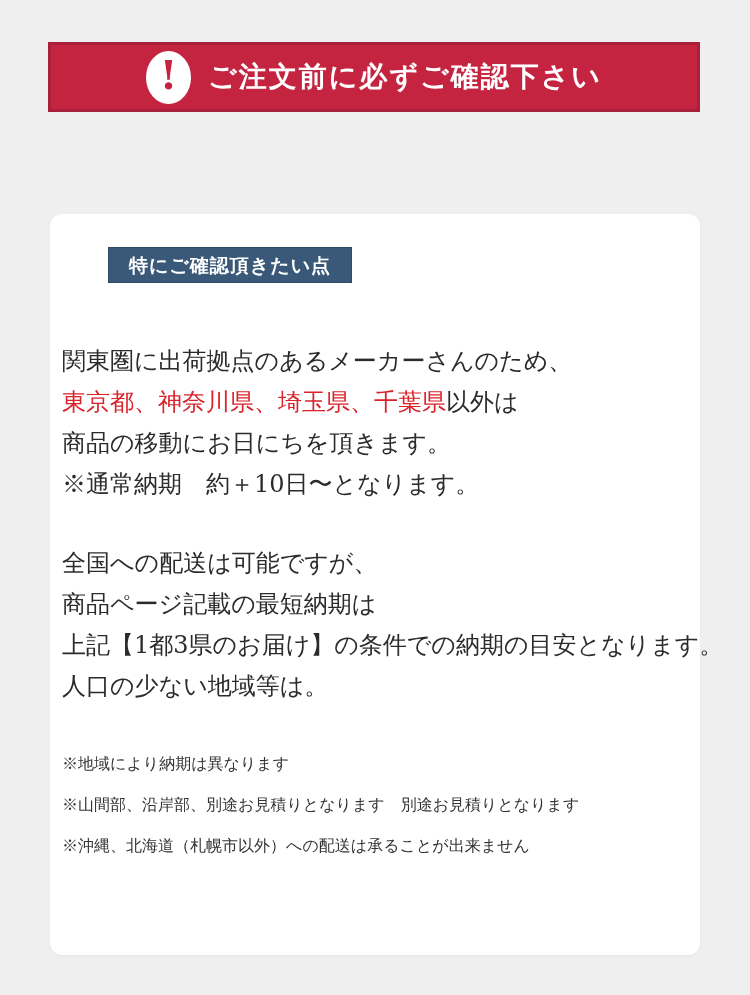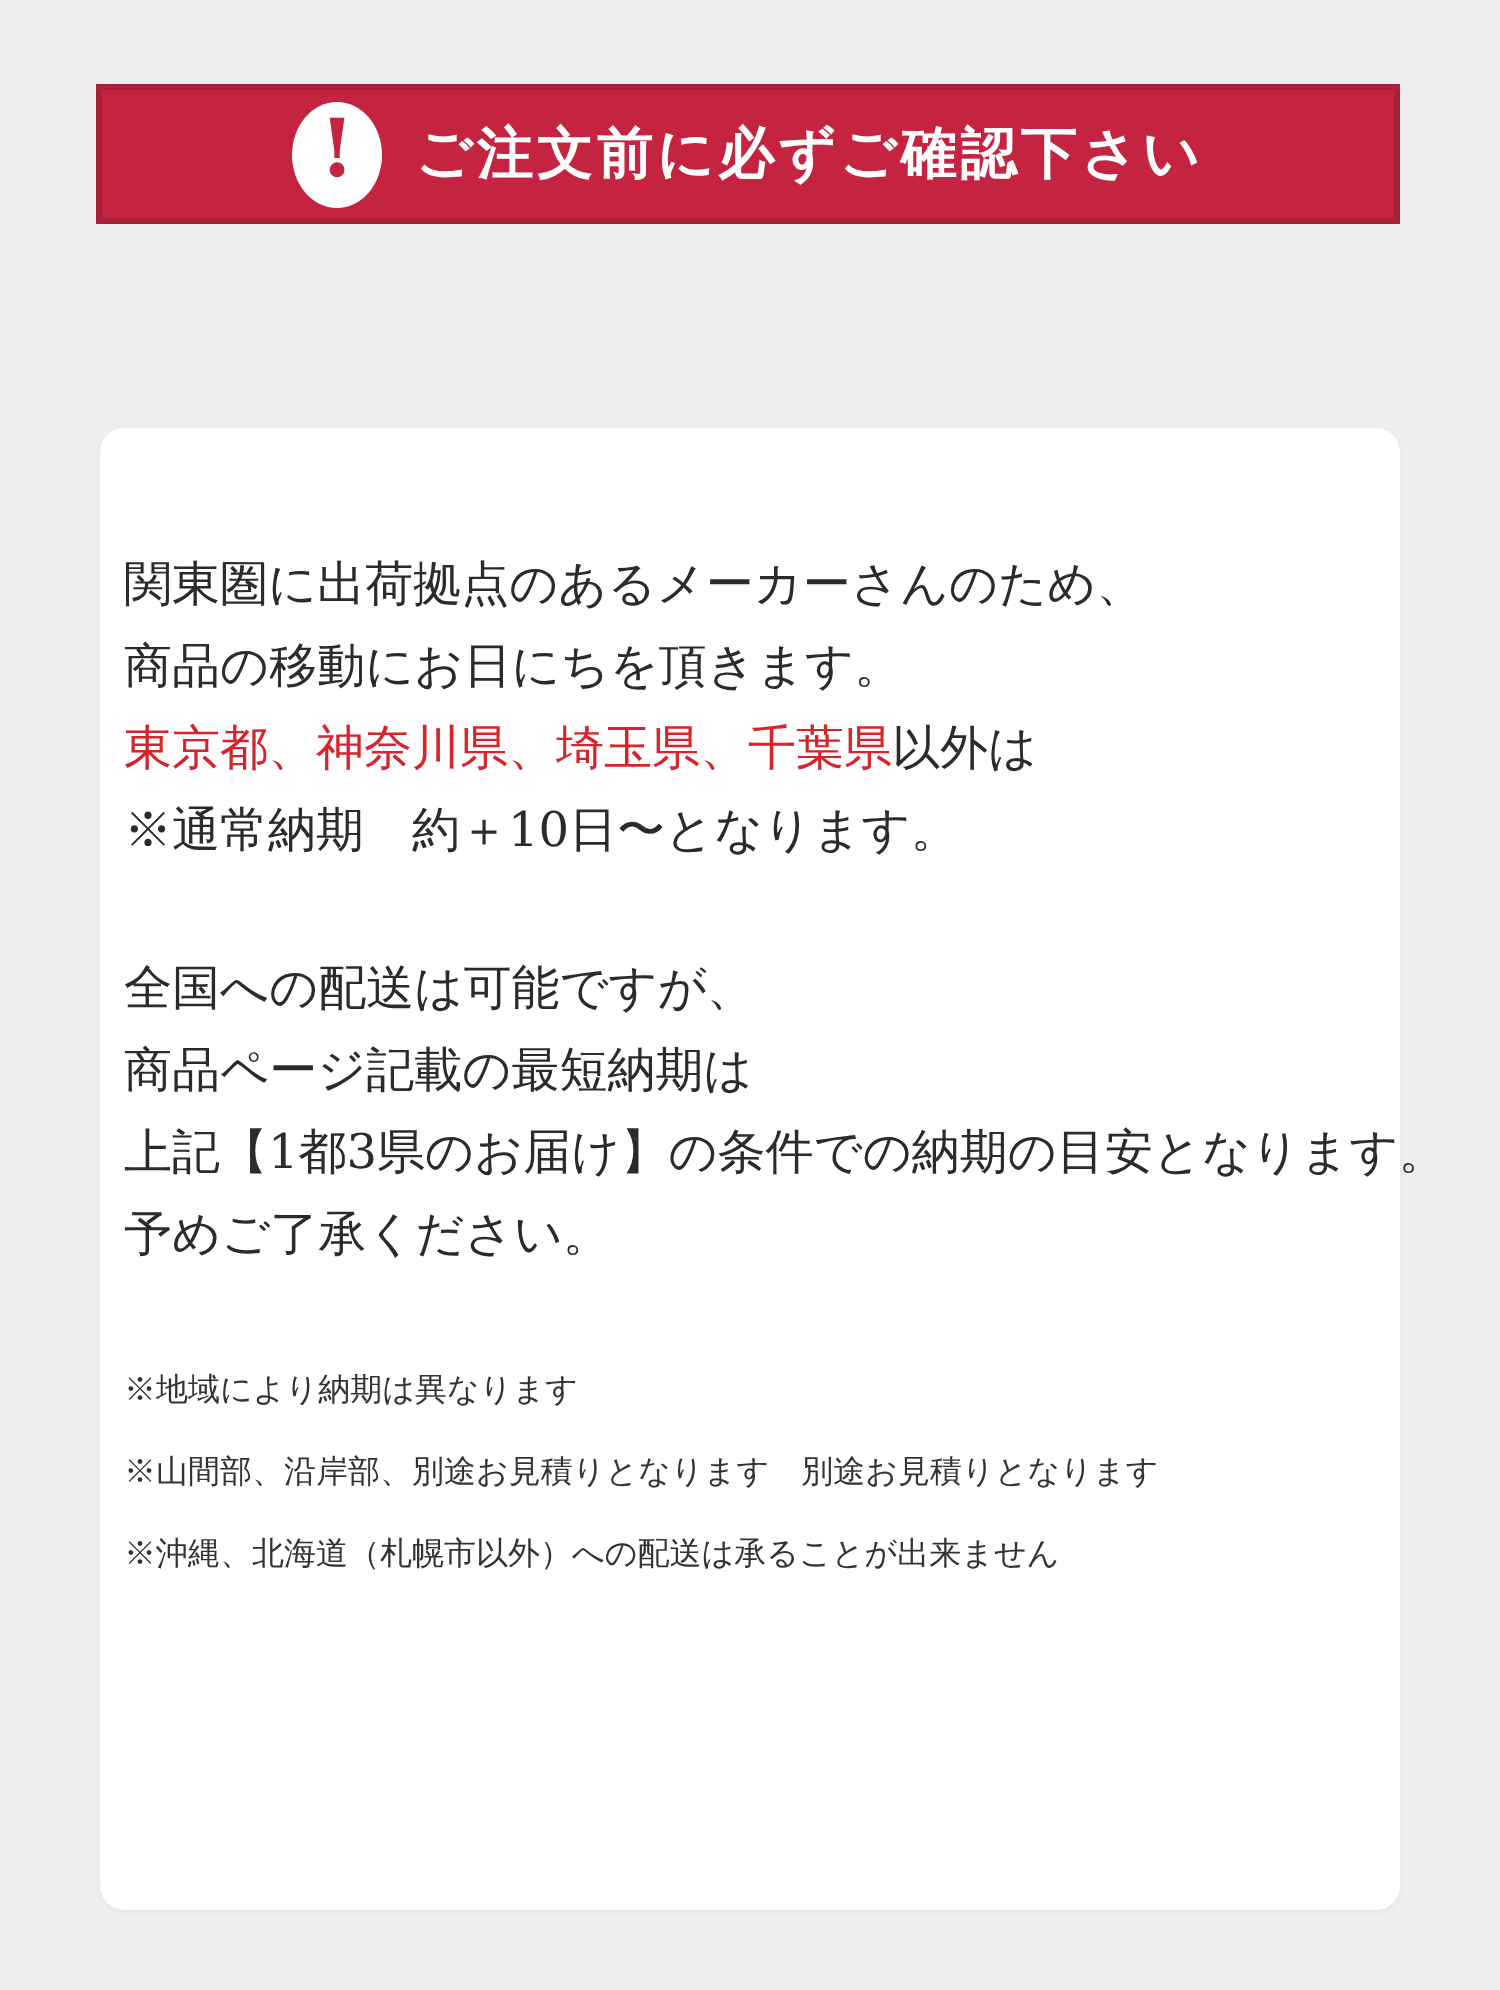--- a/index.html
+++ b/index.html
@@ -105,33 +105,34 @@
 <body>
 
 <div class="banner">
   <span class="banner-icon">
     <span class="excl">!</span>
   </span>
   <h1 class="banner-title">ご注文前に必ずご確認下さい</h1>
 </div>
 
 <div class="card">
+  <div class="tag">特にご確認頂きたい点</div>
 
   <div class="para intro">
     <div>関東圏に出荷拠点のあるメーカーさんのため、</div>
+    <div><span class="red">東京都、神奈川県、埼玉県、千葉県</span><span>以外は</span></div>
     <div>商品の移動にお日にちを頂きます。</div>
-    <div><span class="red">東京都、神奈川県、埼玉県、千葉県</span><span>以外は</span></div>
     <div>※通常納期　約＋10日〜となります。</div>
   </div>
 
   <div class="para delivery">
     <div>全国への配送は可能ですが、</div>
     <div>商品ページ記載の最短納期は</div>
     <div>上記【1都3県のお届け】の条件での納期の目安となります。</div>
-    <div>予めご了承ください。</div>
+    <div>人口の少ない地域等は。</div>
   </div>
 
   <div class="notes">
     <div>※地域により納期は異なります</div>
     <div>※山間部、沿岸部、別途お見積りとなります　別途お見積りとなります</div>
     <div>※沖縄、北海道（札幌市以外）への配送は承ることが出来ません</div>
   </div>
 </div>
 
 </body></html>

